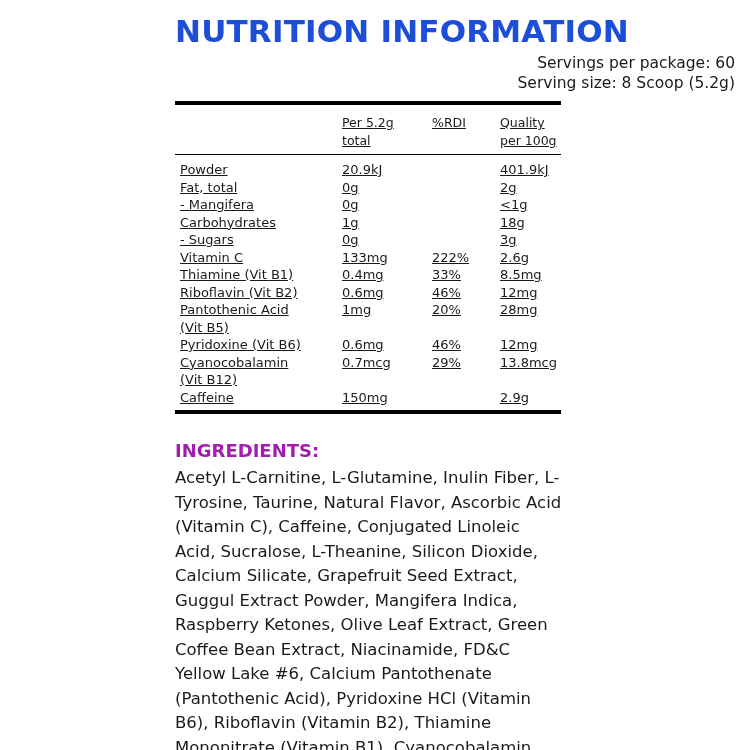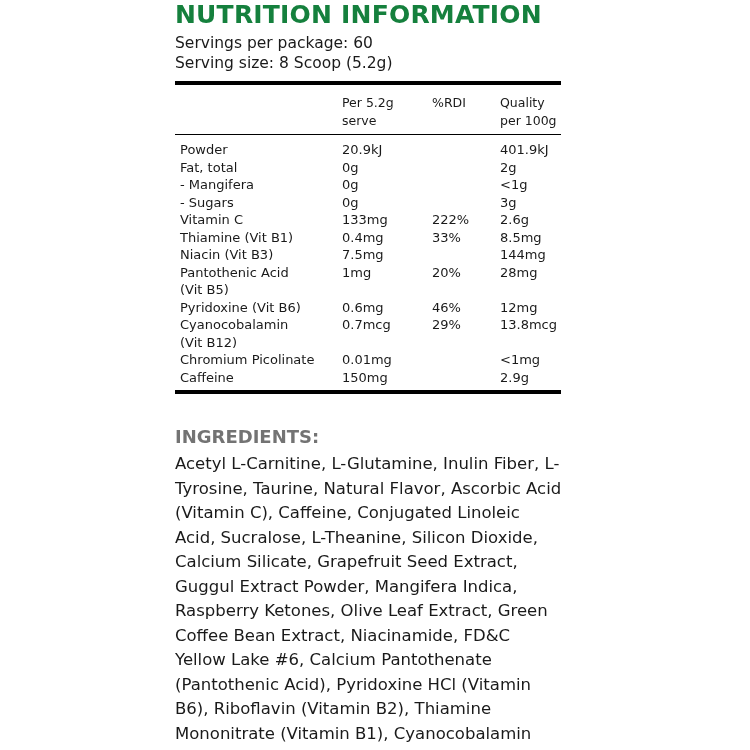--- a/index.html
+++ b/index.html
@@ -14,37 +14,40 @@
     color: #1a1a1a;
     overflow: hidden;
   }
   .panel {
     position: absolute;
     left: 175px;
     top: 0;
     width: 560px;
   }
   .title {
-    font-size: 25px;
+    font-size: 31px;
     font-weight: bold;
     letter-spacing: 0.2px;
+    margin-top: 13px;
     margin-bottom: 4px;
-    color: #15803d;
+    color: #1d4ed8;
   }
   .subline {
     font-size: 15.5px;
     line-height: 20px;
     color: #1a1a1a;
+    text-align: right;
   }
   table.nutrition {
     margin-top: 8px;
     width: 386px;
     border-collapse: collapse;
     font-size: 13px;
     color: #1a1a1a;
+    text-decoration: underline;
   }
   table.nutrition td, table.nutrition th {
     padding: 0;
     text-align: left;
     font-weight: normal;
     vertical-align: top;
     line-height: 17.5px;
   }
   .col-name { width: 162px; padding-left: 5px !important; }
   .col-serve { width: 90px; }
@@ -74,24 +77,24 @@
   }
   .head-cell {
     font-size: 12.5px;
     line-height: 15px;
     padding-top: 5px !important;
     padding-bottom: 5px !important;
   }
   .head-serve { }
   .spacer-row td { height: 4px; font-size: 0; line-height: 0; }
   .ing-title {
-    margin-top: 28px;
+    margin-top: 22px;
     font-size: 18px;
     font-weight: bold;
-    color: #737373;
+    color: #a21caf;
   }
   .ing-body {
     margin-top: 5px;
     font-size: 16.5px;
     line-height: 24.5px;
     color: #1a1a1a;
     width: 390px;
   }
 </style>
 </head>
@@ -112,21 +115,21 @@
         <col class="col-q100">
     </colgroup>
     <tbody>
       <tr class="rule-top">
           <td colspan="4"></td>
         </tr>
       <tr>
         <td class="head-cell"></td>
         <td class="head-cell head-serve">
           <span>Per 5.2g</span><br>
-          <span>serve</span>
+          <span>total</span>
         </td>
         <td class="head-cell">%RDI</td>
         <td class="head-cell">
           <span>Quality</span><br>
           <span>per 100g</span>
         </td>
       </tr>
       <tr class="rule-thin">
           <td colspan="4"></td>
         </tr>
@@ -146,68 +149,68 @@
           <td class="col-rdi"></td>
           <td class="col-q100">2g</td>
         </tr>
         <tr>
           <td class="col-name">- Mangifera</td>
           <td class="col-serve">0g</td>
           <td class="col-rdi"></td>
           <td class="col-q100">&lt;1g</td>
         </tr>
         <tr>
+          <td class="col-name">Carbohydrates</td>
+          <td class="col-serve">1g</td>
+          <td class="col-rdi"></td>
+          <td class="col-q100">18g</td>
+        </tr>
+        <tr>
           <td class="col-name">- Sugars</td>
           <td class="col-serve">0g</td>
           <td class="col-rdi"></td>
           <td class="col-q100">3g</td>
         </tr>
         <tr>
           <td class="col-name">Vitamin C</td>
           <td class="col-serve">133mg</td>
           <td class="col-rdi">222%</td>
           <td class="col-q100">2.6g</td>
         </tr>
         <tr>
           <td class="col-name">Thiamine (Vit B1)</td>
           <td class="col-serve">0.4mg</td>
           <td class="col-rdi">33%</td>
           <td class="col-q100">8.5mg</td>
         </tr>
         <tr>
-          <td class="col-name">Niacin (Vit B3)</td>
-          <td class="col-serve">7.5mg</td>
-          <td class="col-rdi"></td>
-          <td class="col-q100">144mg</td>
+          <td class="col-name">Riboflavin (Vit B2)</td>
+          <td class="col-serve">0.6mg</td>
+          <td class="col-rdi">46%</td>
+          <td class="col-q100">12mg</td>
         </tr>
         <tr>
           <td class="col-name">Pantothenic Acid<br>(Vit B5)</td>
           <td class="col-serve">1mg</td>
           <td class="col-rdi">20%</td>
           <td class="col-q100">28mg</td>
         </tr>
         <tr>
           <td class="col-name">Pyridoxine (Vit B6)</td>
           <td class="col-serve">0.6mg</td>
           <td class="col-rdi">46%</td>
           <td class="col-q100">12mg</td>
         </tr>
         <tr>
           <td class="col-name">Cyanocobalamin<br>(Vit B12)</td>
           <td class="col-serve">0.7mcg</td>
           <td class="col-rdi">29%</td>
           <td class="col-q100">13.8mcg</td>
         </tr>
         <tr>
-          <td class="col-name">Chromium Picolinate</td>
-          <td class="col-serve">0.01mg</td>
-          <td class="col-rdi"></td>
-          <td class="col-q100">&lt;1mg</td>
-        </tr>
-        <tr>
           <td class="col-name">Caffeine</td>
           <td class="col-serve">150mg</td>
           <td class="col-rdi"></td>
           <td class="col-q100">2.9g</td>
         </tr>
         <tr class="spacer-row">
           <td colspan="4"></td>
         </tr>
       <tr class="rule-bottom">
           <td colspan="4"></td>

